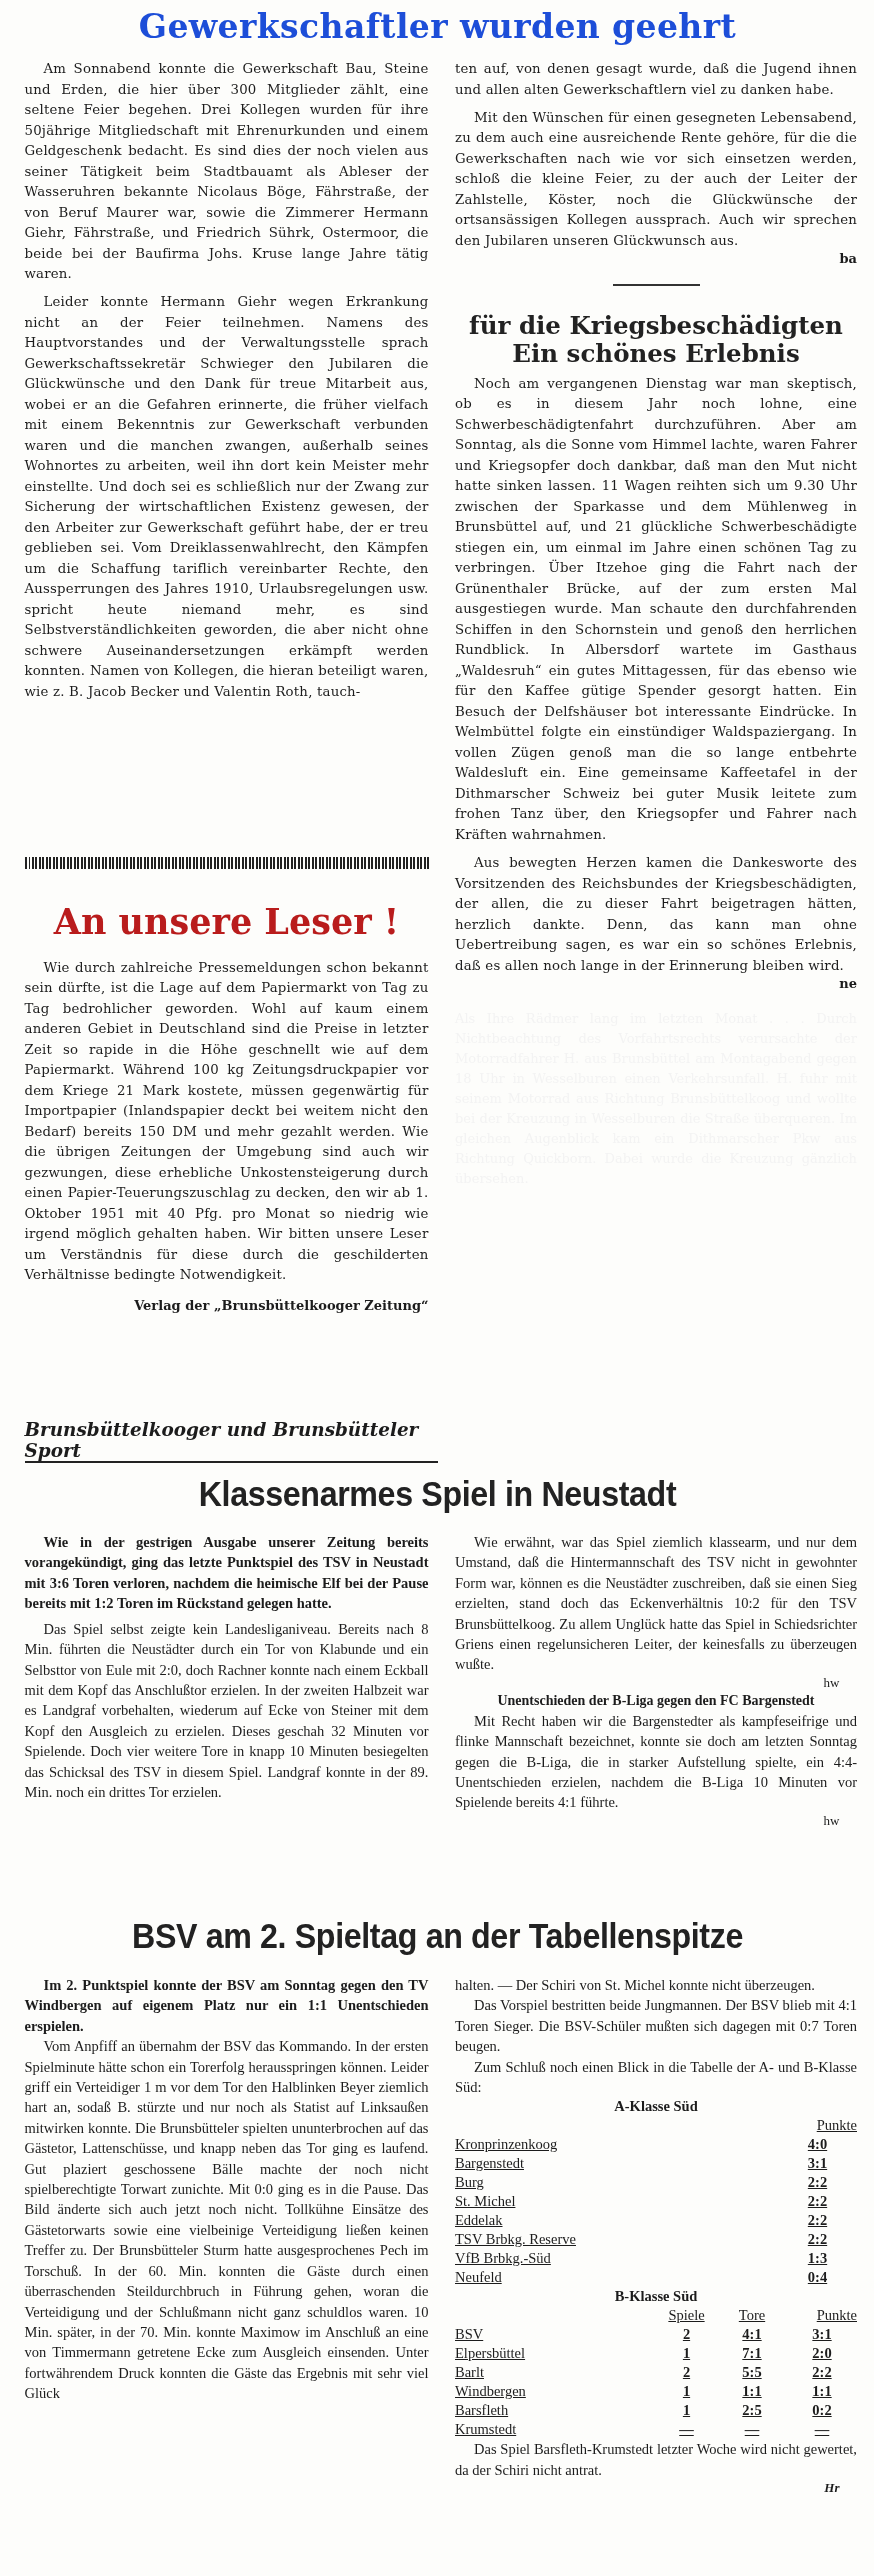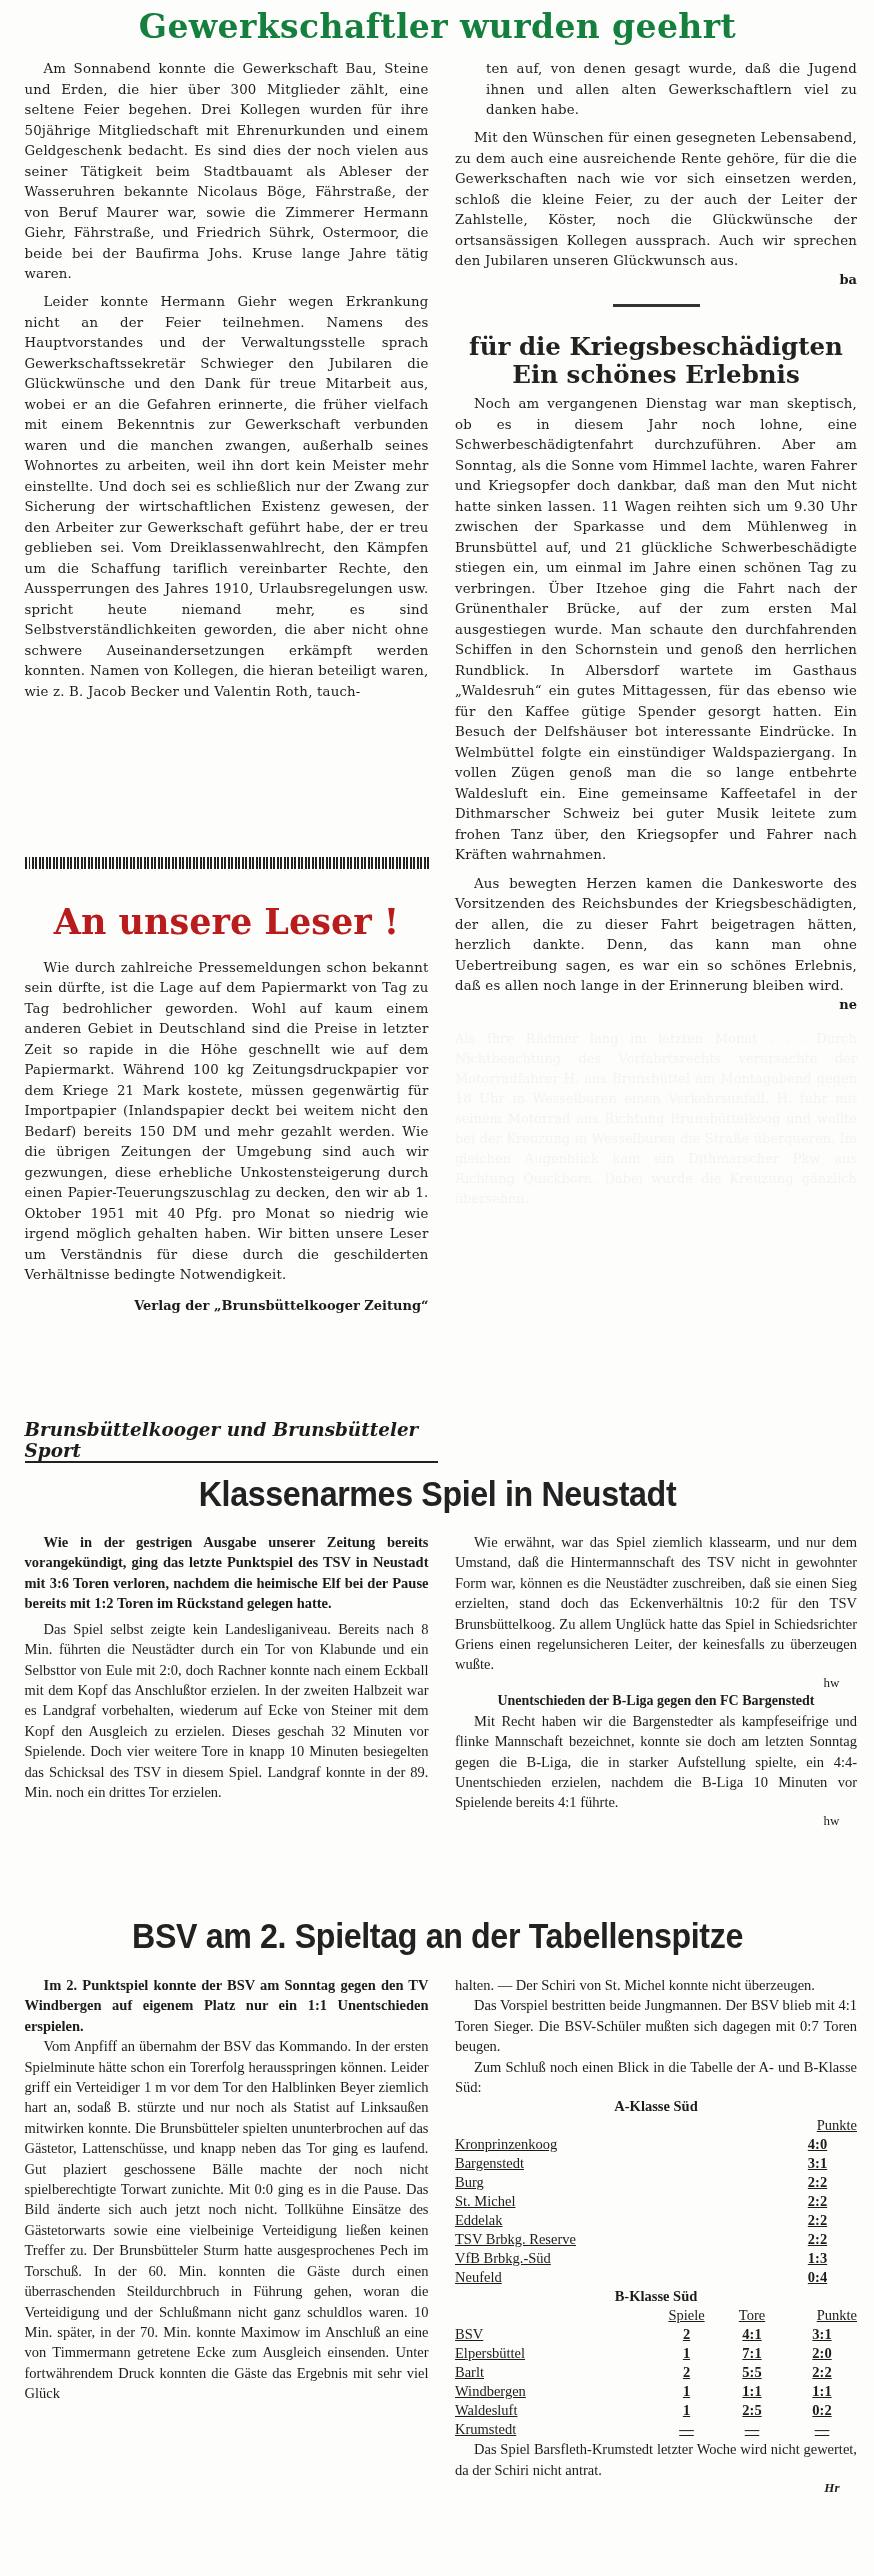--- a/index.html
+++ b/index.html
@@ -10,30 +10,30 @@
     position: relative;
     height: 2576px;
     overflow: hidden;
   }
   .abs { position: absolute; }
   .col-left { left: 24.5px; width: 404px; }
   .col-right { left: 455px; width: 402px; }
   .headline-main {
     top: 7px; left: 0; width: 875px; text-align: center;
     font-family: "DejaVu Serif", serif; font-weight: bold;
-    font-size: 33px; letter-spacing: 0.4px; color: #15803d;
+    font-size: 33px; letter-spacing: 0.4px; color: #1d4ed8;
   }
   p.body {
     font-family: "DejaVu Serif", serif;
     font-size: 13.3px; line-height: 20.5px;
     text-align: justify; hyphens: manual;
     text-indent: 19px;
     letter-spacing: 0.2px;
   }
-  p.body.noindent { text-indent: 0; margin-left: 31px; }
+  p.body.noindent { text-indent: 0; }
   p.gap { margin-top: 7.9px; }
   .sig { text-align: right; font-family: "DejaVu Serif", serif; font-weight: bold; font-size: 13px; }
   .sub-head {
     text-align: center; font-family: "DejaVu Serif", serif;
     font-weight: bold; font-size: 24.5px; line-height: 28px; color: #222;
   }
   .rule-short { height: 2.6px; width: 87px; background: #333; margin: 0 auto; }
   .hatch-rule {
     height: 12.2px;
     background: repeating-linear-gradient(90deg, #222 0 1.7px, #fdfdfb 1.7px 3.5px);
@@ -216,21 +216,21 @@
           <td class="num">5:5</td>
           <td class="num">2:2</td>
         </tr>
         <tr>
           <td class="team">Windbergen</td>
           <td class="num">1</td>
           <td class="num">1:1</td>
           <td class="num">1:1</td>
         </tr>
         <tr>
-          <td class="team">Waldesluft</td>
+          <td class="team">Barsfleth</td>
           <td class="num">1</td>
           <td class="num">2:5</td>
           <td class="num">0:2</td>
         </tr>
         <tr>
           <td class="team">Krumstedt</td>
           <td class="num">—</td>
           <td class="num">—</td>
           <td class="num">—</td>
         </tr>

